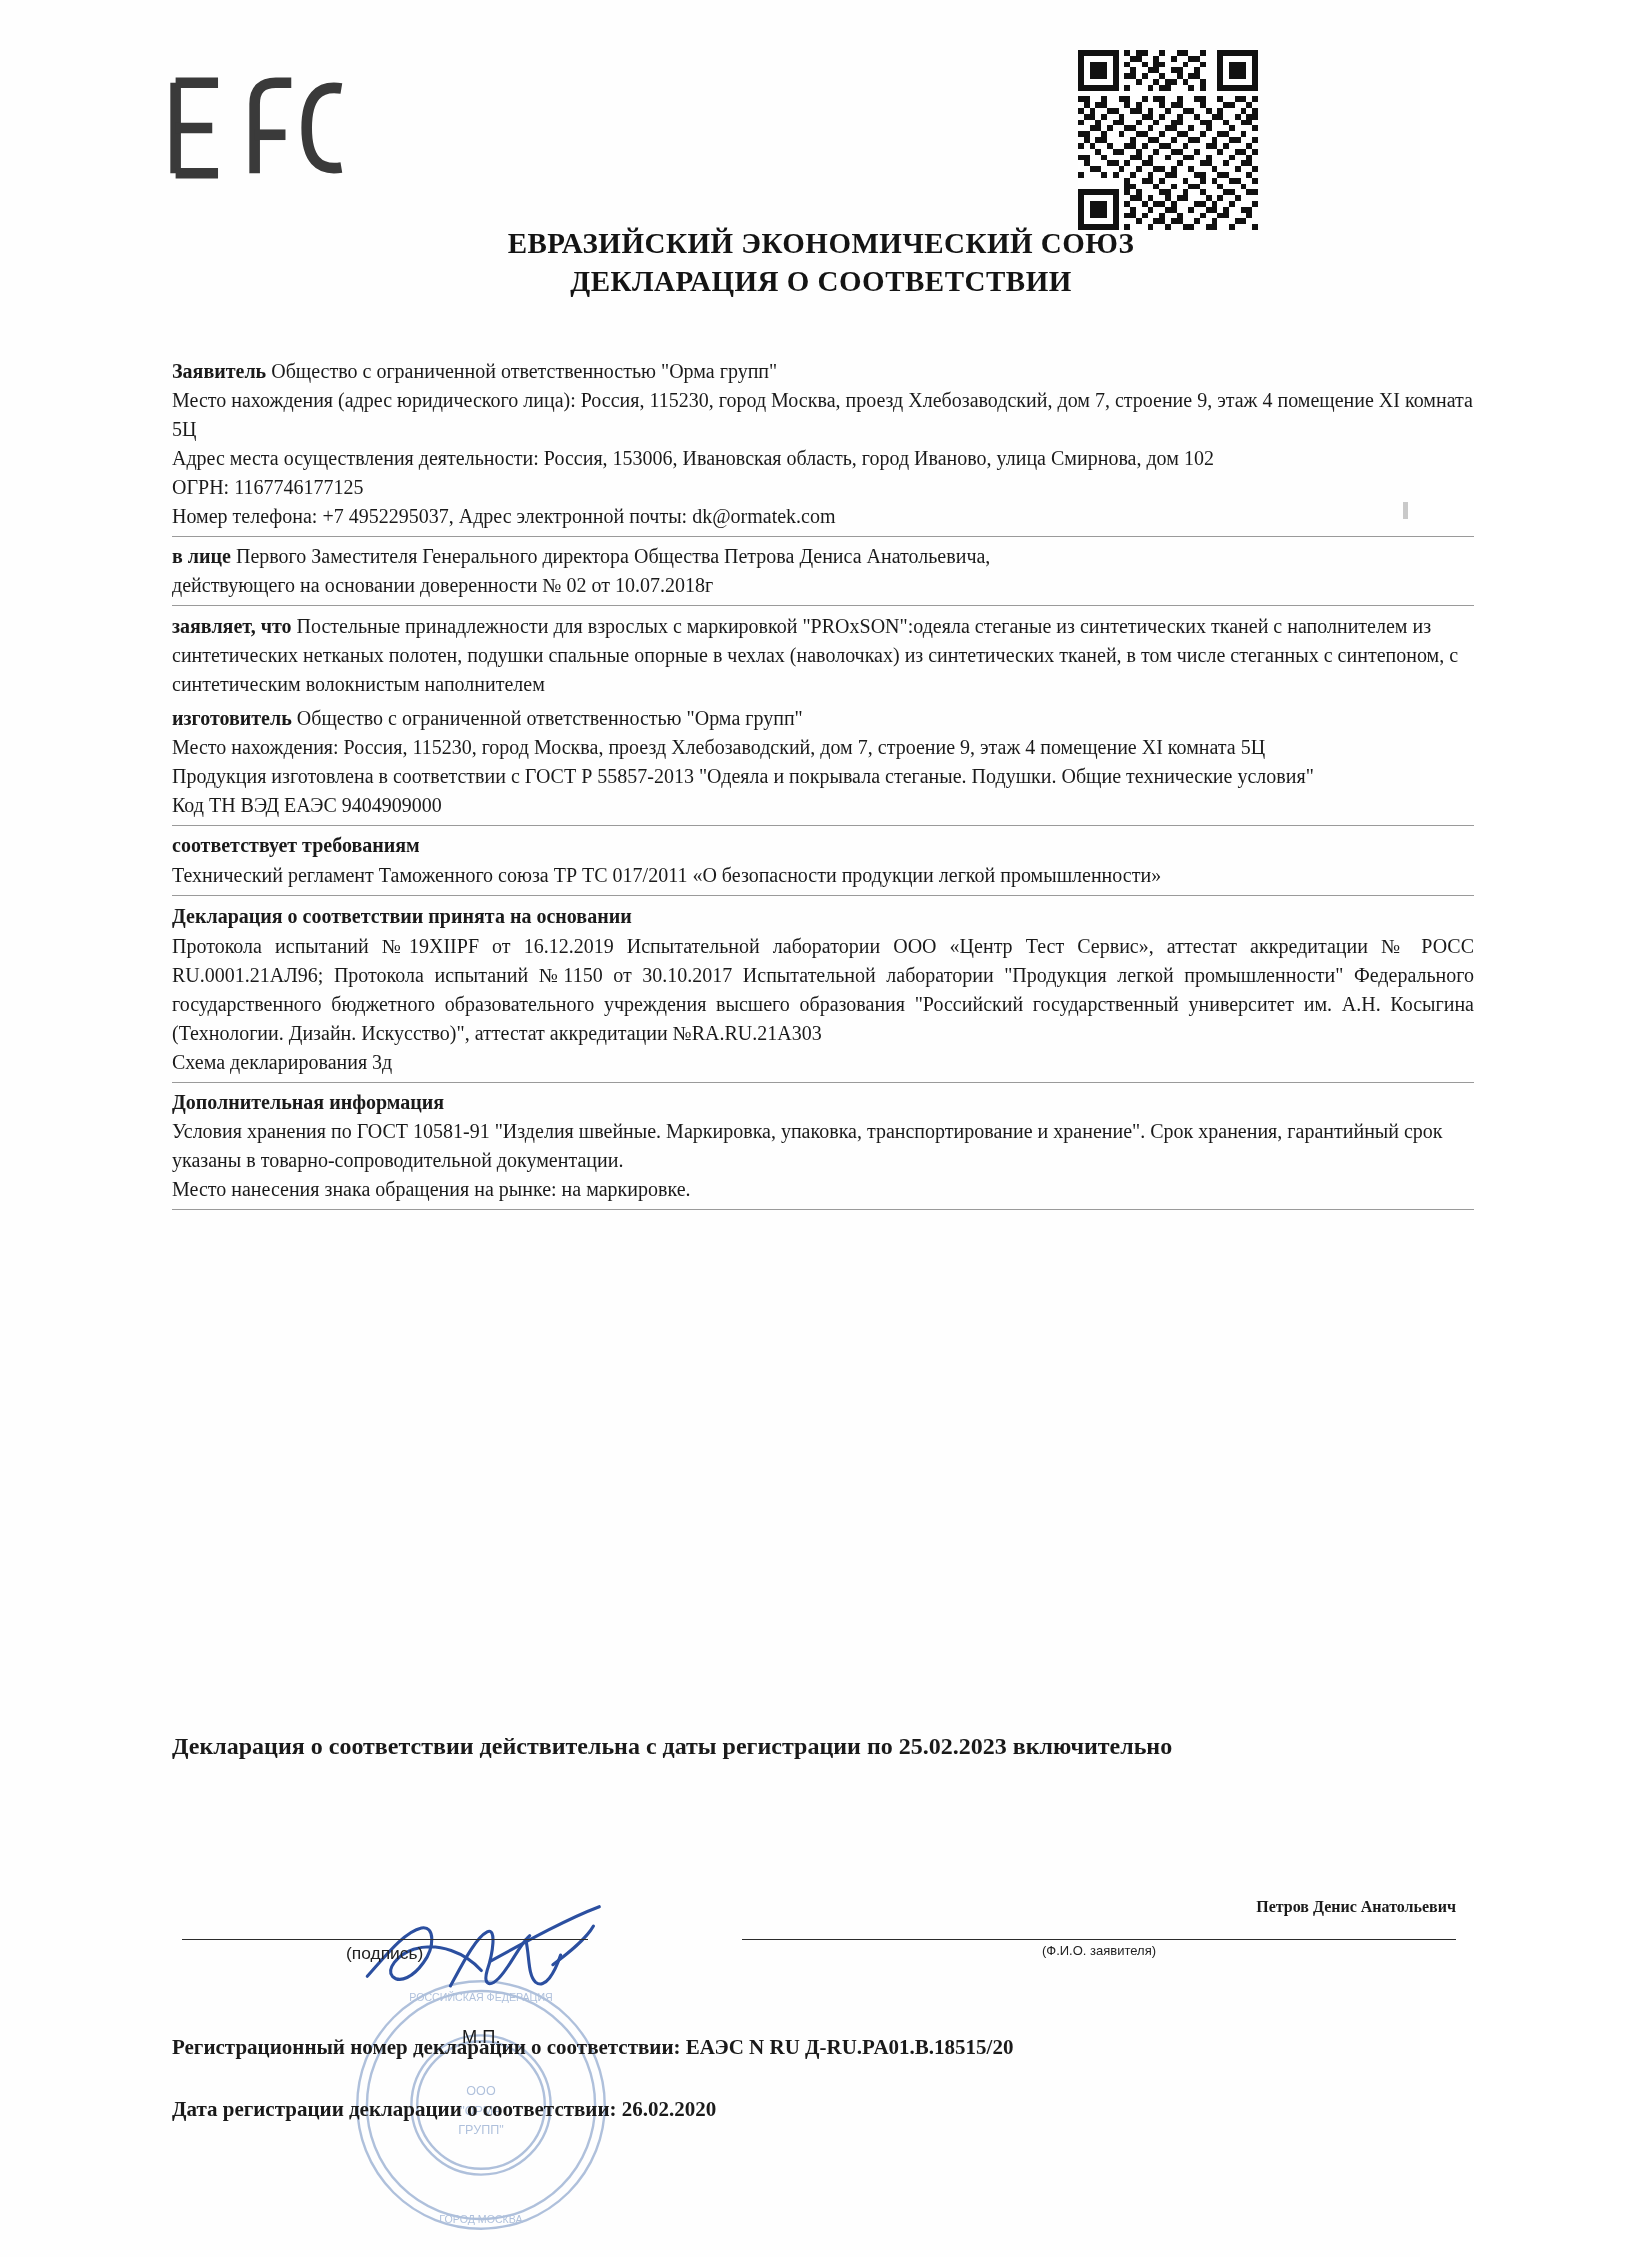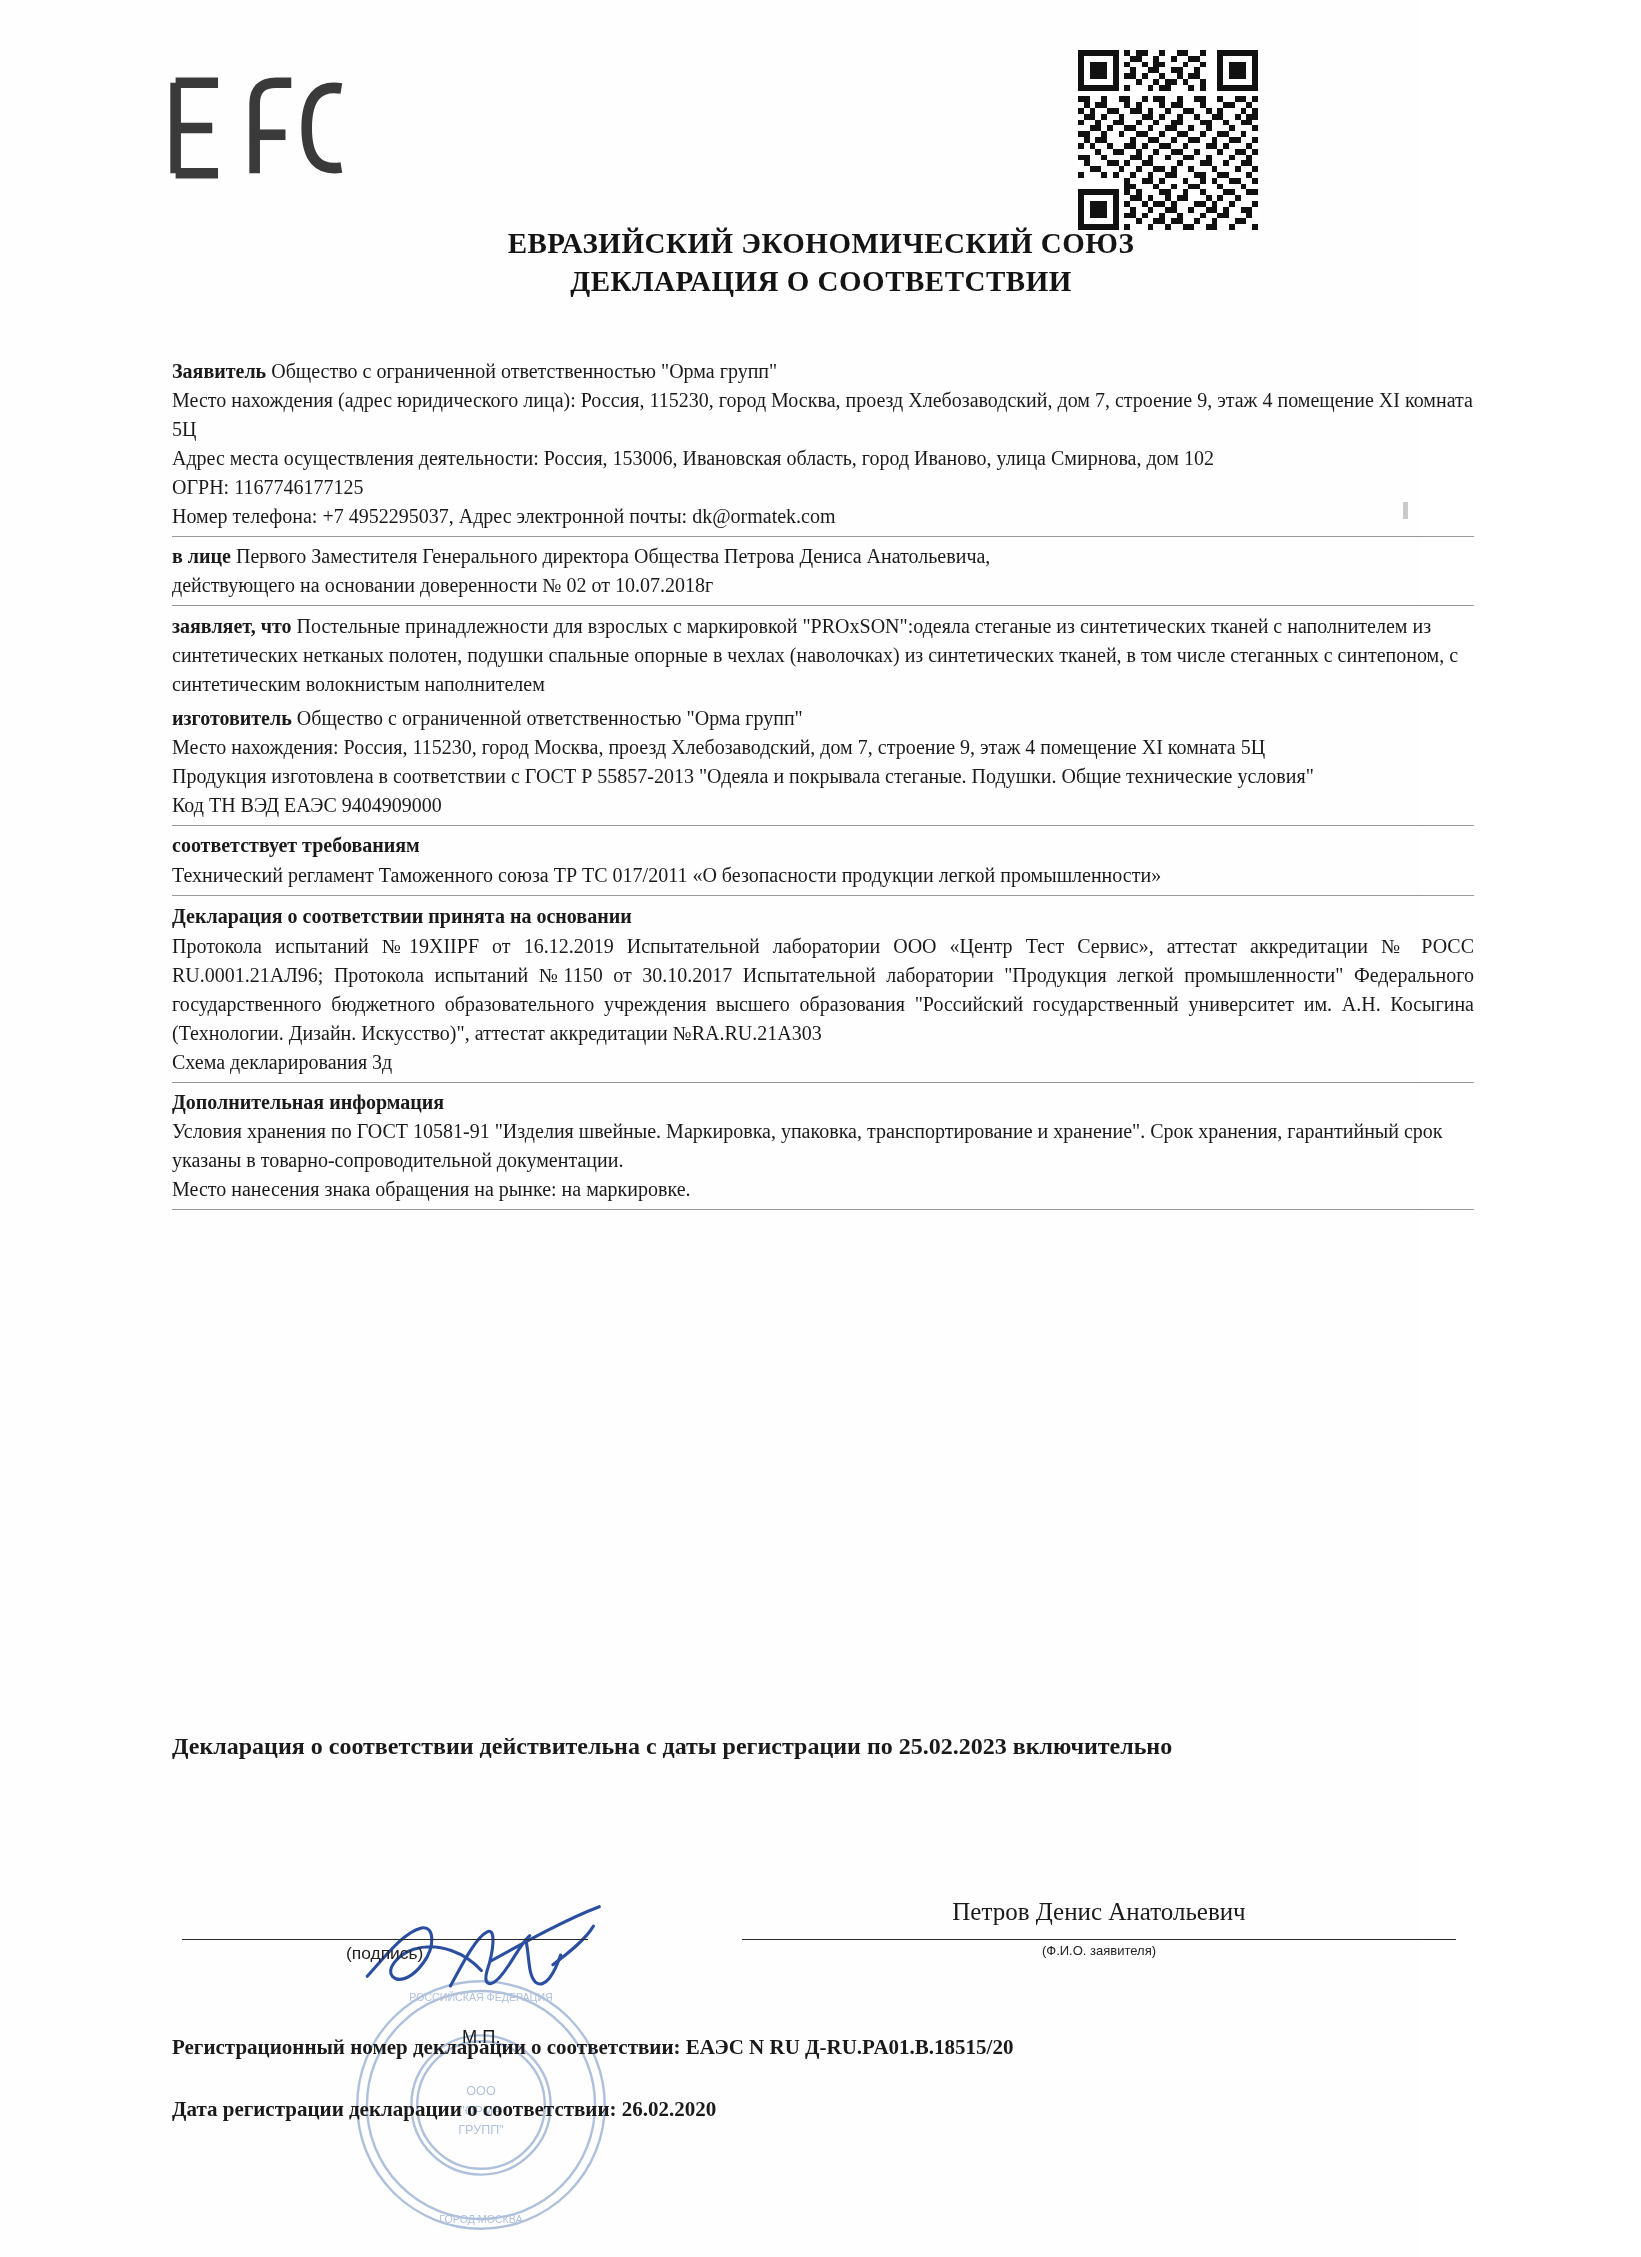--- a/index.html
+++ b/index.html
@@ -125,22 +125,23 @@
     text-align: center;
     font-family: "Liberation Sans", sans-serif;
     font-size: 13px;
     color: #222;
   }
   .sig-name {
     position: absolute;
     left: 570px;
     top: 44px;
     width: 714px;
-    text-align: center;
-    font-size: 25px;
+    text-align: right;
+    font-size: 16px;
+    font-weight: bold;
   }
   .mp {
     position: absolute;
     left: 290px;
     top: 172px;
     font-family: "Liberation Sans", sans-serif;
     font-size: 18.3px;
   }
   .signature-svg {
     position: absolute;

